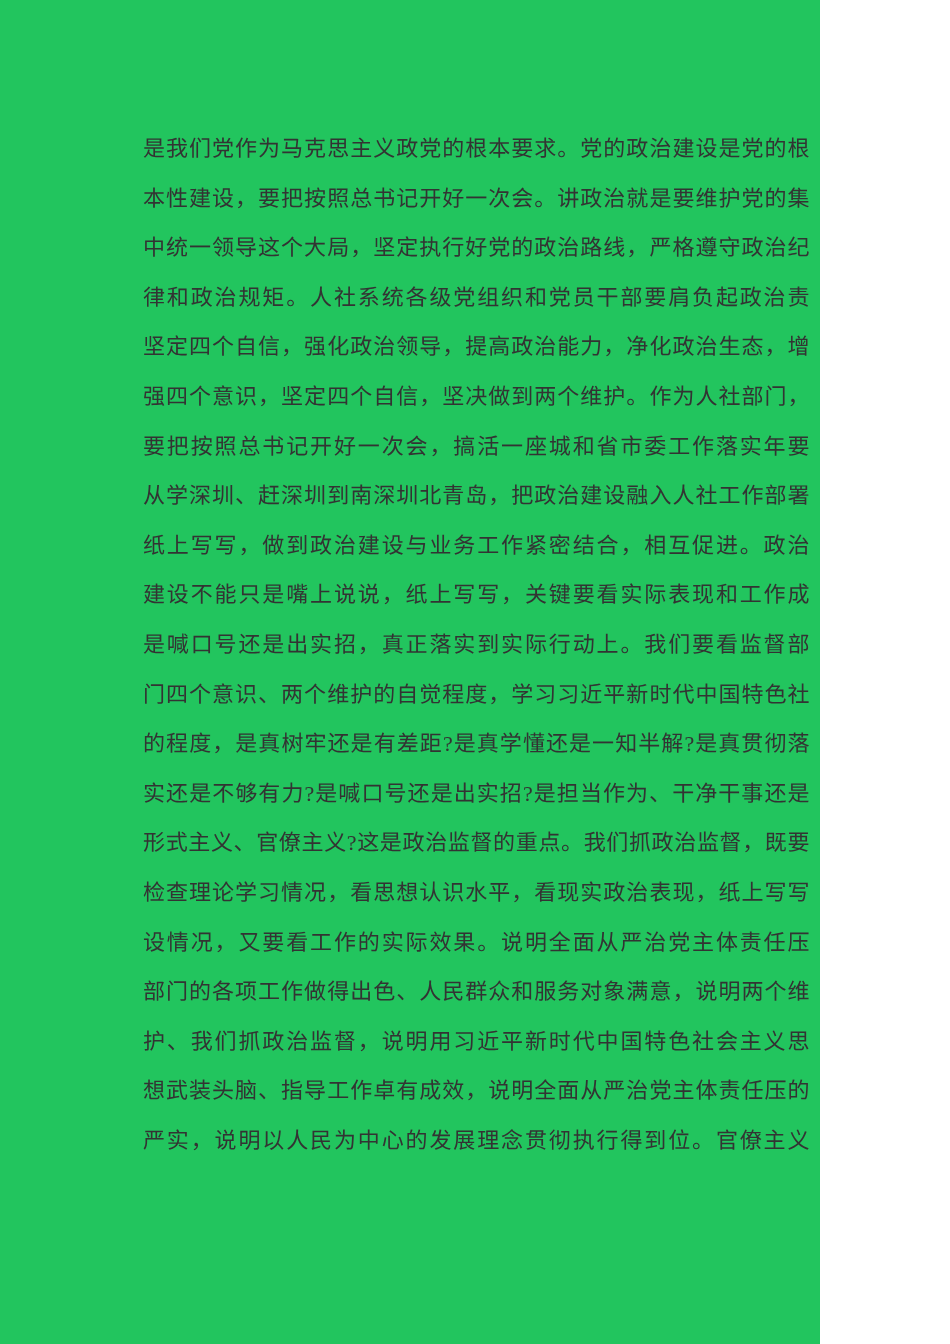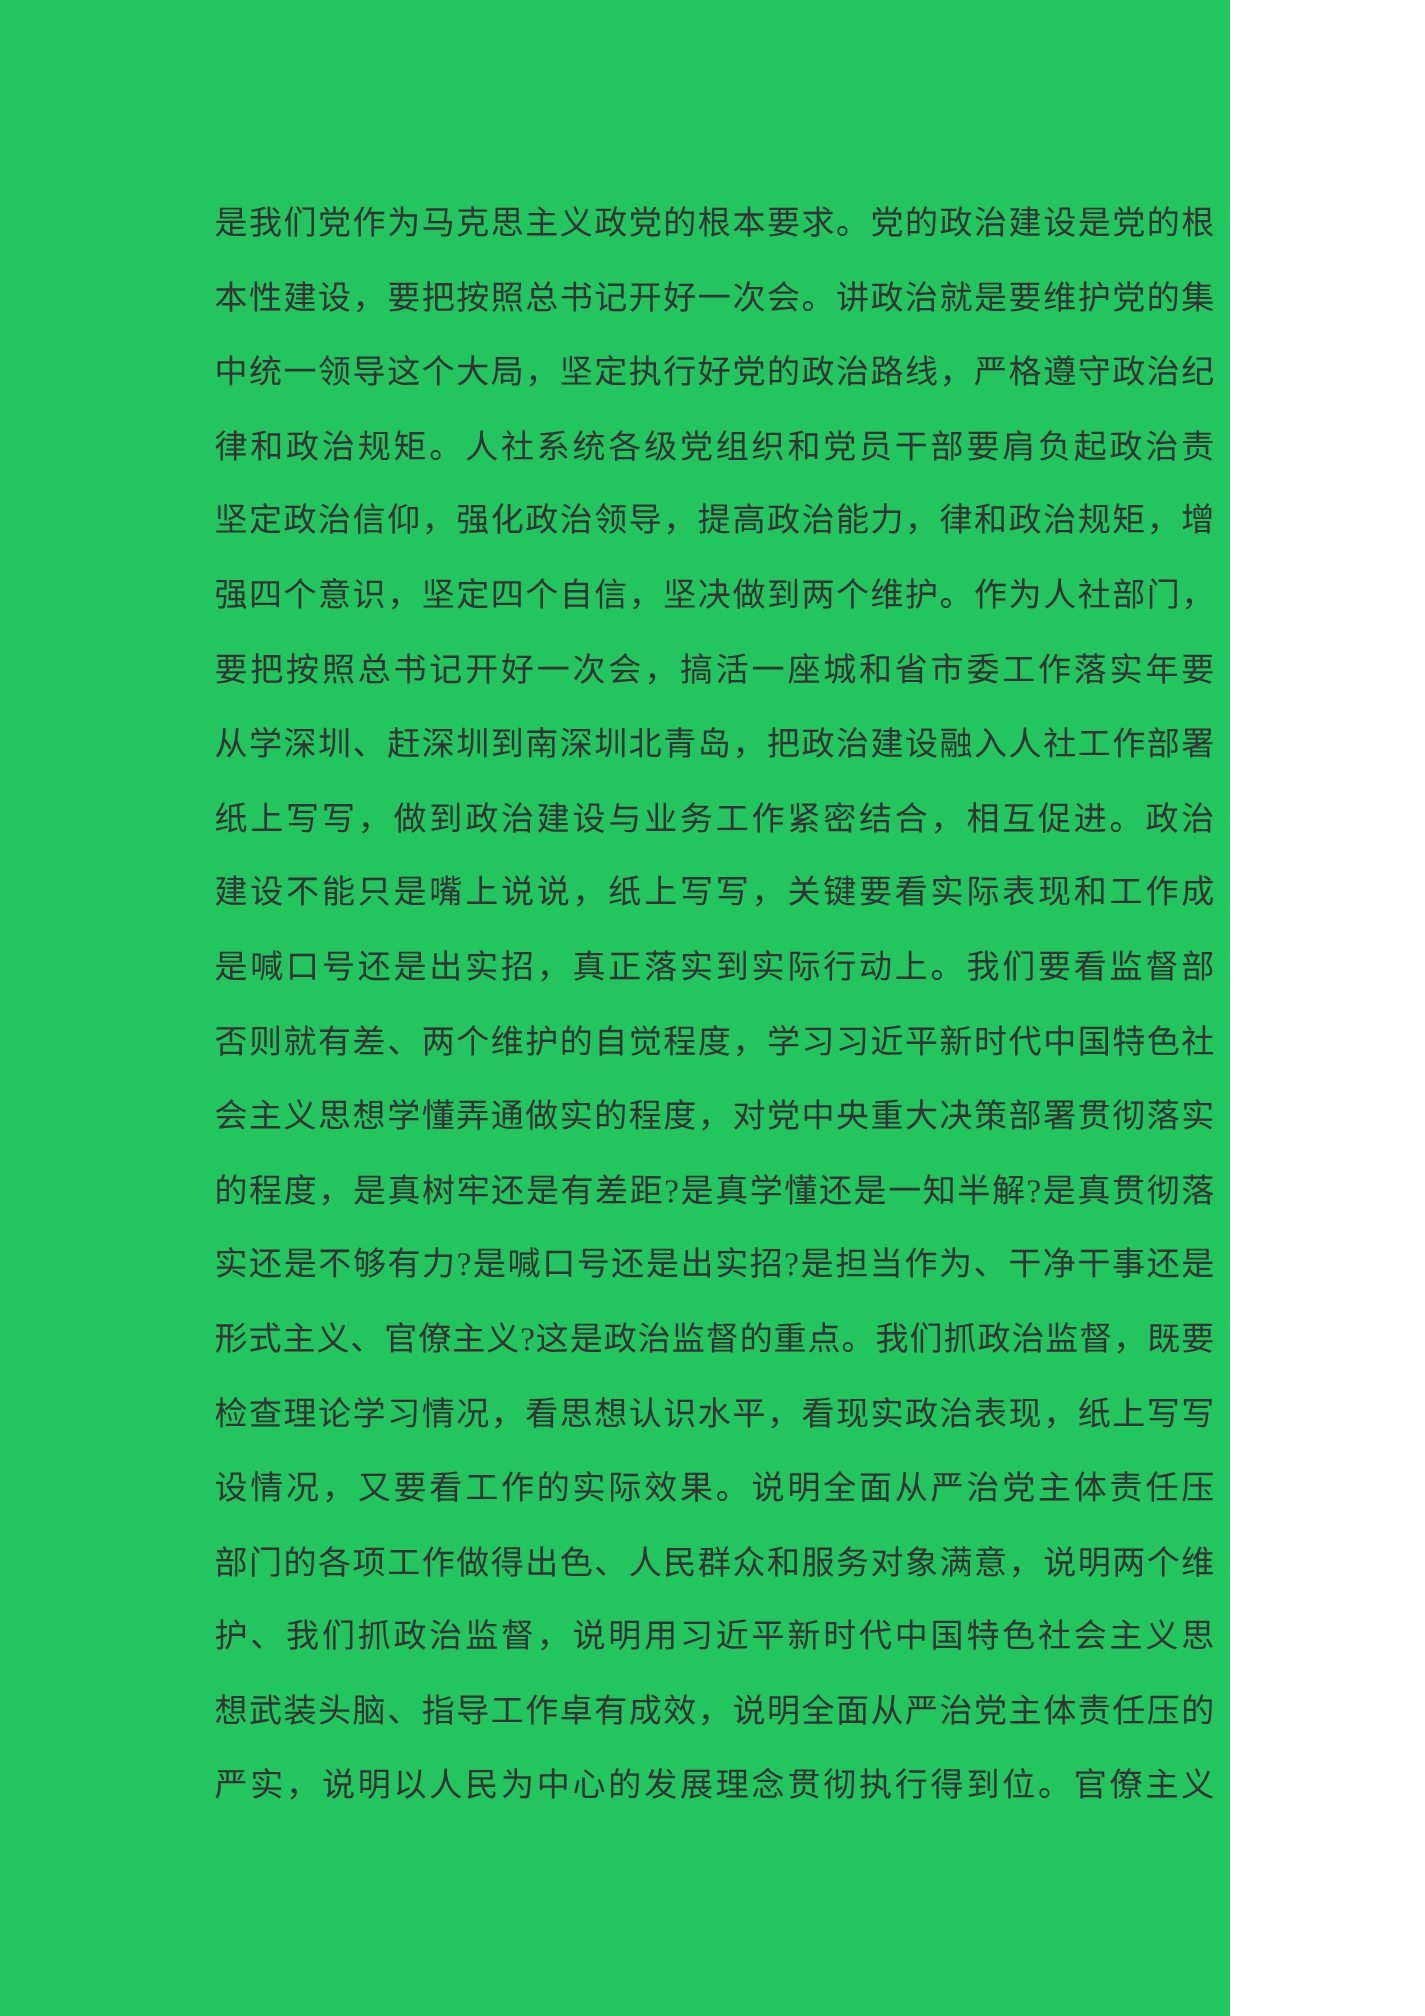--- a/index.html
+++ b/index.html
@@ -39,29 +39,28 @@
 </style>
 </head>
 <body>
 
 <div class="page">
   <div class="text-block">
       <div class="text-line">是我们党作为马克思主义政党的根本要求。党的政治建设是党的根</div>
       <div class="text-line">本性建设，要把按照总书记开好一次会。讲政治就是要维护党的集</div>
       <div class="text-line">中统一领导这个大局，坚定执行好党的政治路线，严格遵守政治纪</div>
       <div class="text-line">律和政治规矩。人社系统各级党组织和党员干部要肩负起政治责任，</div>
-      <div class="text-line">坚定政治信仰，强化政治领导，提高政治能力，律和政治规矩，增</div>
+      <div class="text-line">坚定四个自信，强化政治领导，提高政治能力，净化政治生态，增</div>
       <div class="text-line">强四个意识，坚定四个自信，坚决做到两个维护。作为人社部门，</div>
       <div class="text-line">要把按照总书记开好一次会，搞活一座城和省市委工作落实年要求，</div>
       <div class="text-line">从学深圳、赶深圳到南深圳北青岛，把政治建设融入人社工作部署</div>
       <div class="text-line">纸上写写，做到政治建设与业务工作紧密结合，相互促进。政治</div>
       <div class="text-line">建设不能只是嘴上说说，纸上写写，关键要看实际表现和工作成效，</div>
       <div class="text-line">是喊口号还是出实招，真正落实到实际行动上。我们要看监督部</div>
-      <div class="text-line">否则就有差、两个维护的自觉程度，学习习近平新时代中国特色社</div>
-      <div class="text-line">会主义思想学懂弄通做实的程度，对党中央重大决策部署贯彻落实</div>
+      <div class="text-line">门四个意识、两个维护的自觉程度，学习习近平新时代中国特色社</div>
       <div class="text-line">的程度，是真树牢还是有差距?是真学懂还是一知半解?是真贯彻落</div>
       <div class="text-line">实还是不够有力?是喊口号还是出实招?是担当作为、干净干事还是</div>
       <div class="text-line">形式主义、官僚主义?这是政治监督的重点。我们抓政治监督，既要</div>
       <div class="text-line">检查理论学习情况，看思想认识水平，看现实政治表现，纸上写写</div>
       <div class="text-line">设情况，又要看工作的实际效果。说明全面从严治党主体责任压的、</div>
       <div class="text-line">部门的各项工作做得出色、人民群众和服务对象满意，说明两个维</div>
       <div class="text-line">护、我们抓政治监督，说明用习近平新时代中国特色社会主义思</div>
       <div class="text-line">想武装头脑、指导工作卓有成效，说明全面从严治党主体责任压的</div>
       <div class="text-line">严实，说明以人民为中心的发展理念贯彻执行得到位。官僚主义</div>
     </div>

